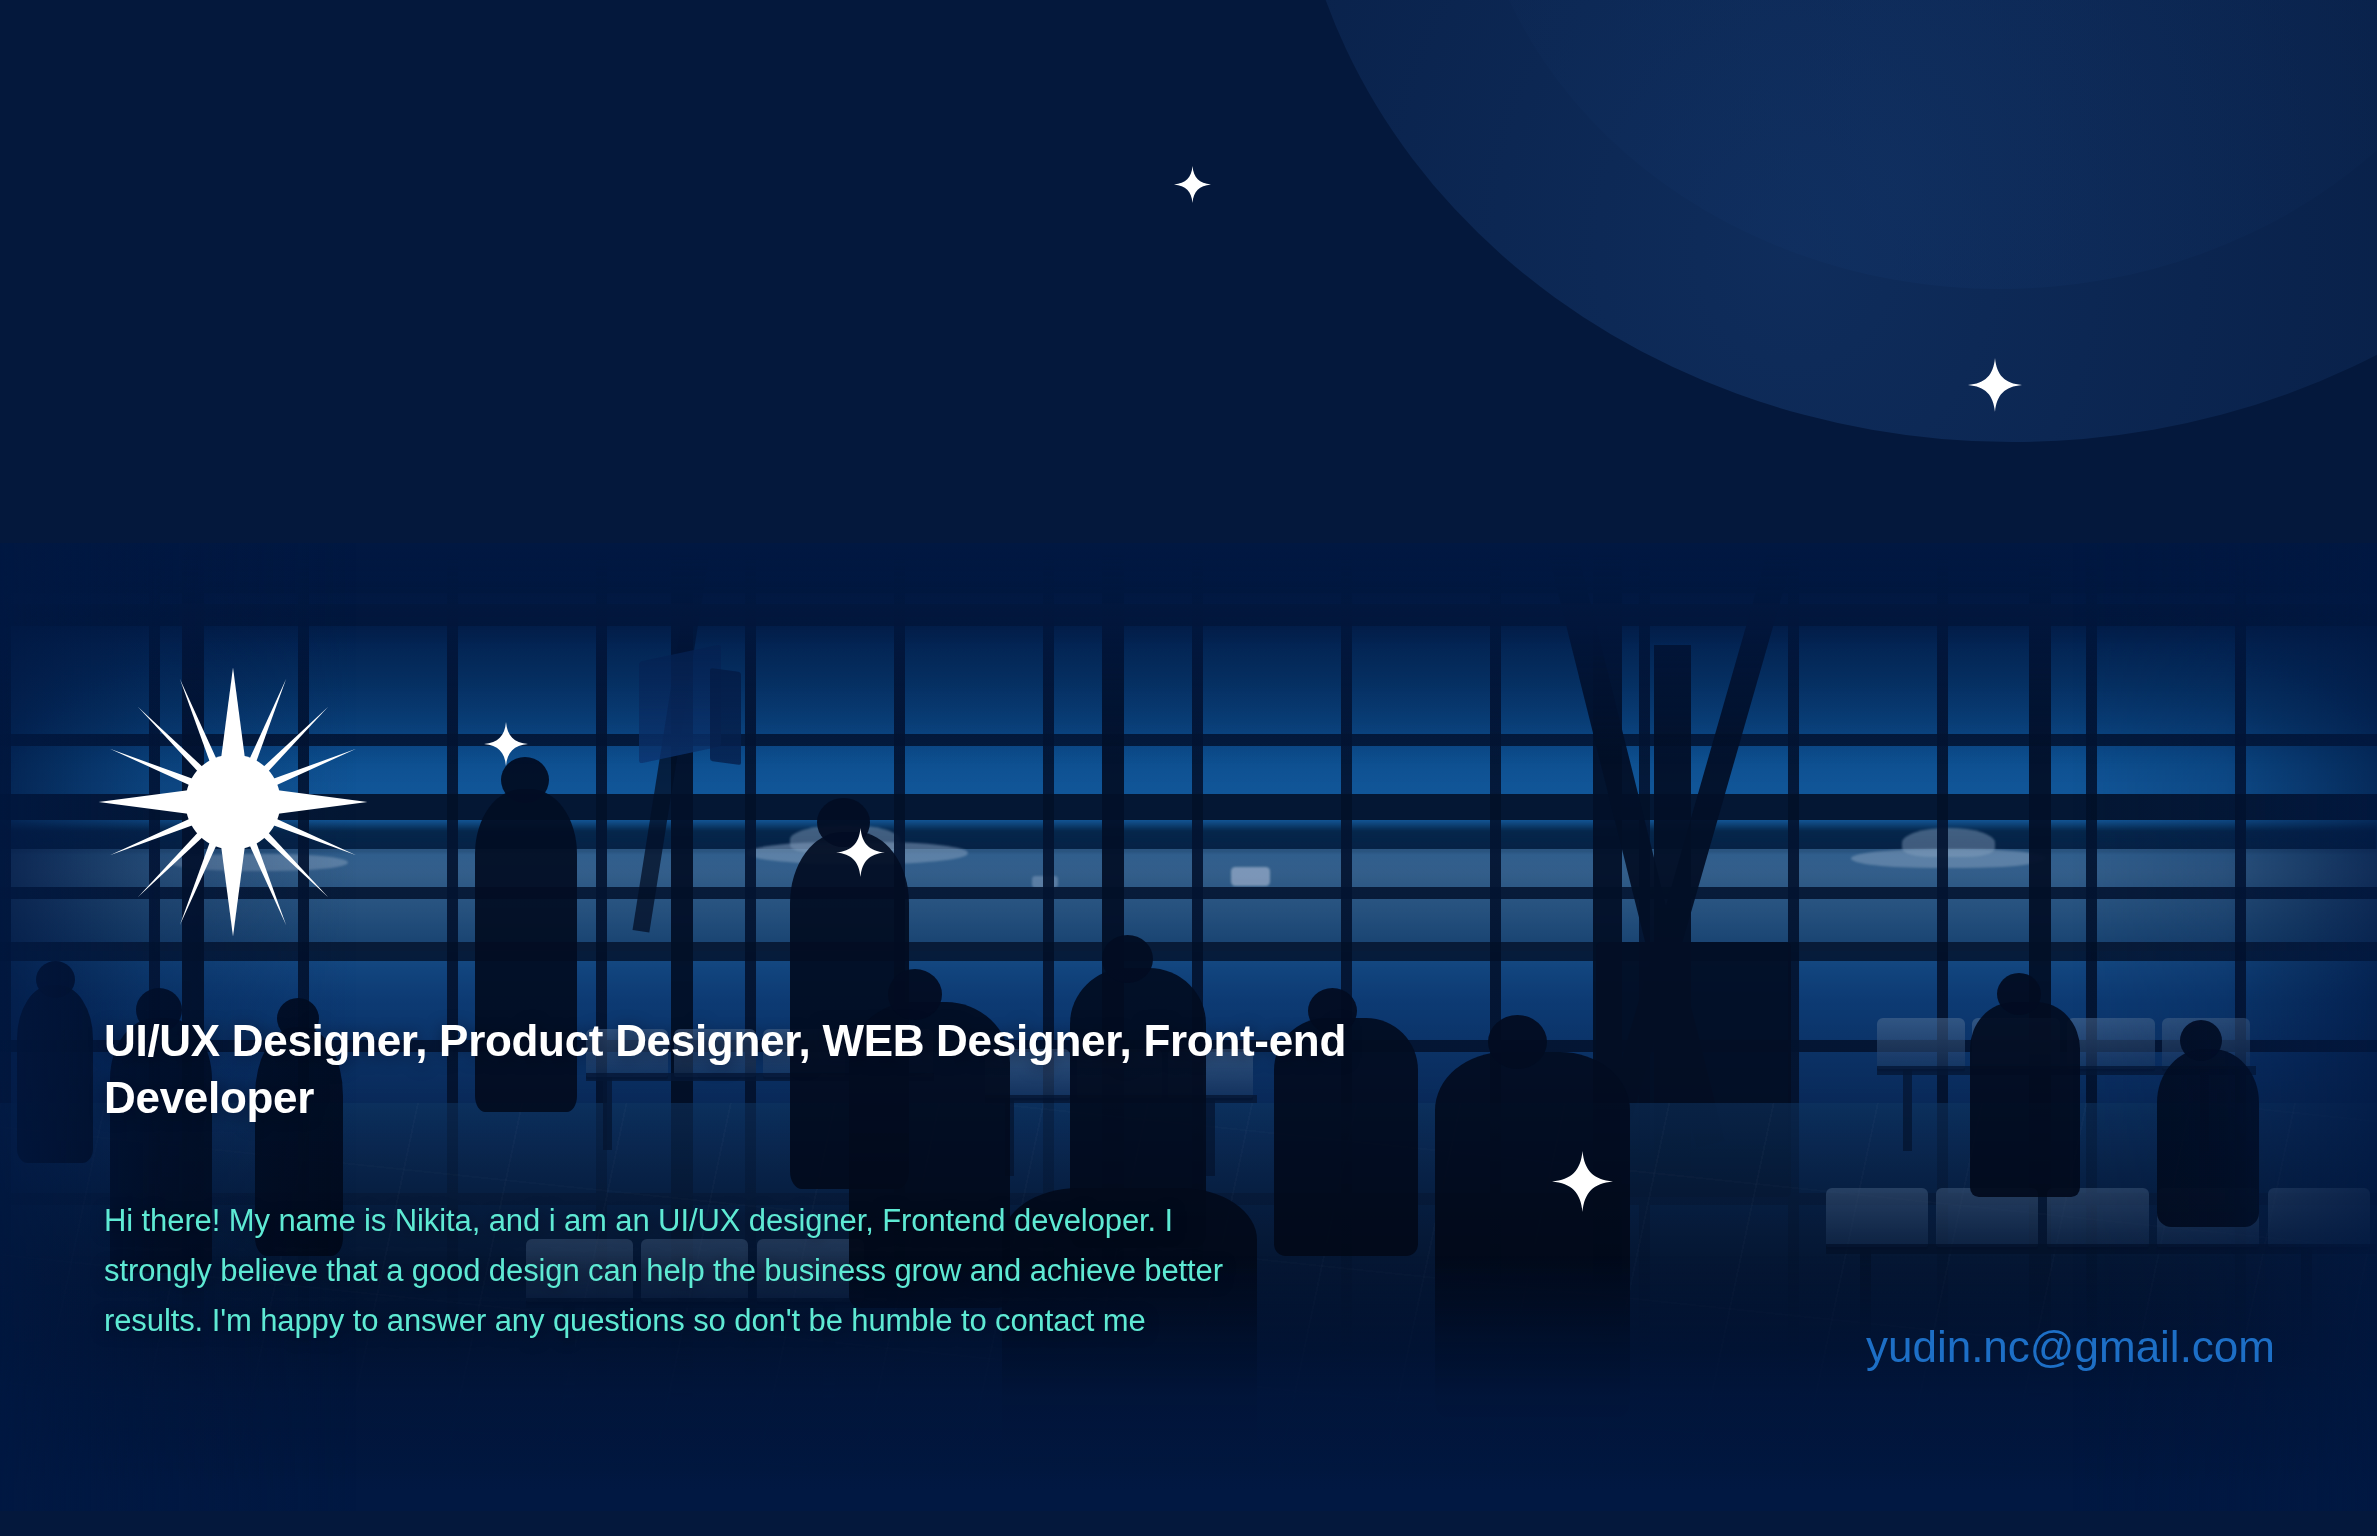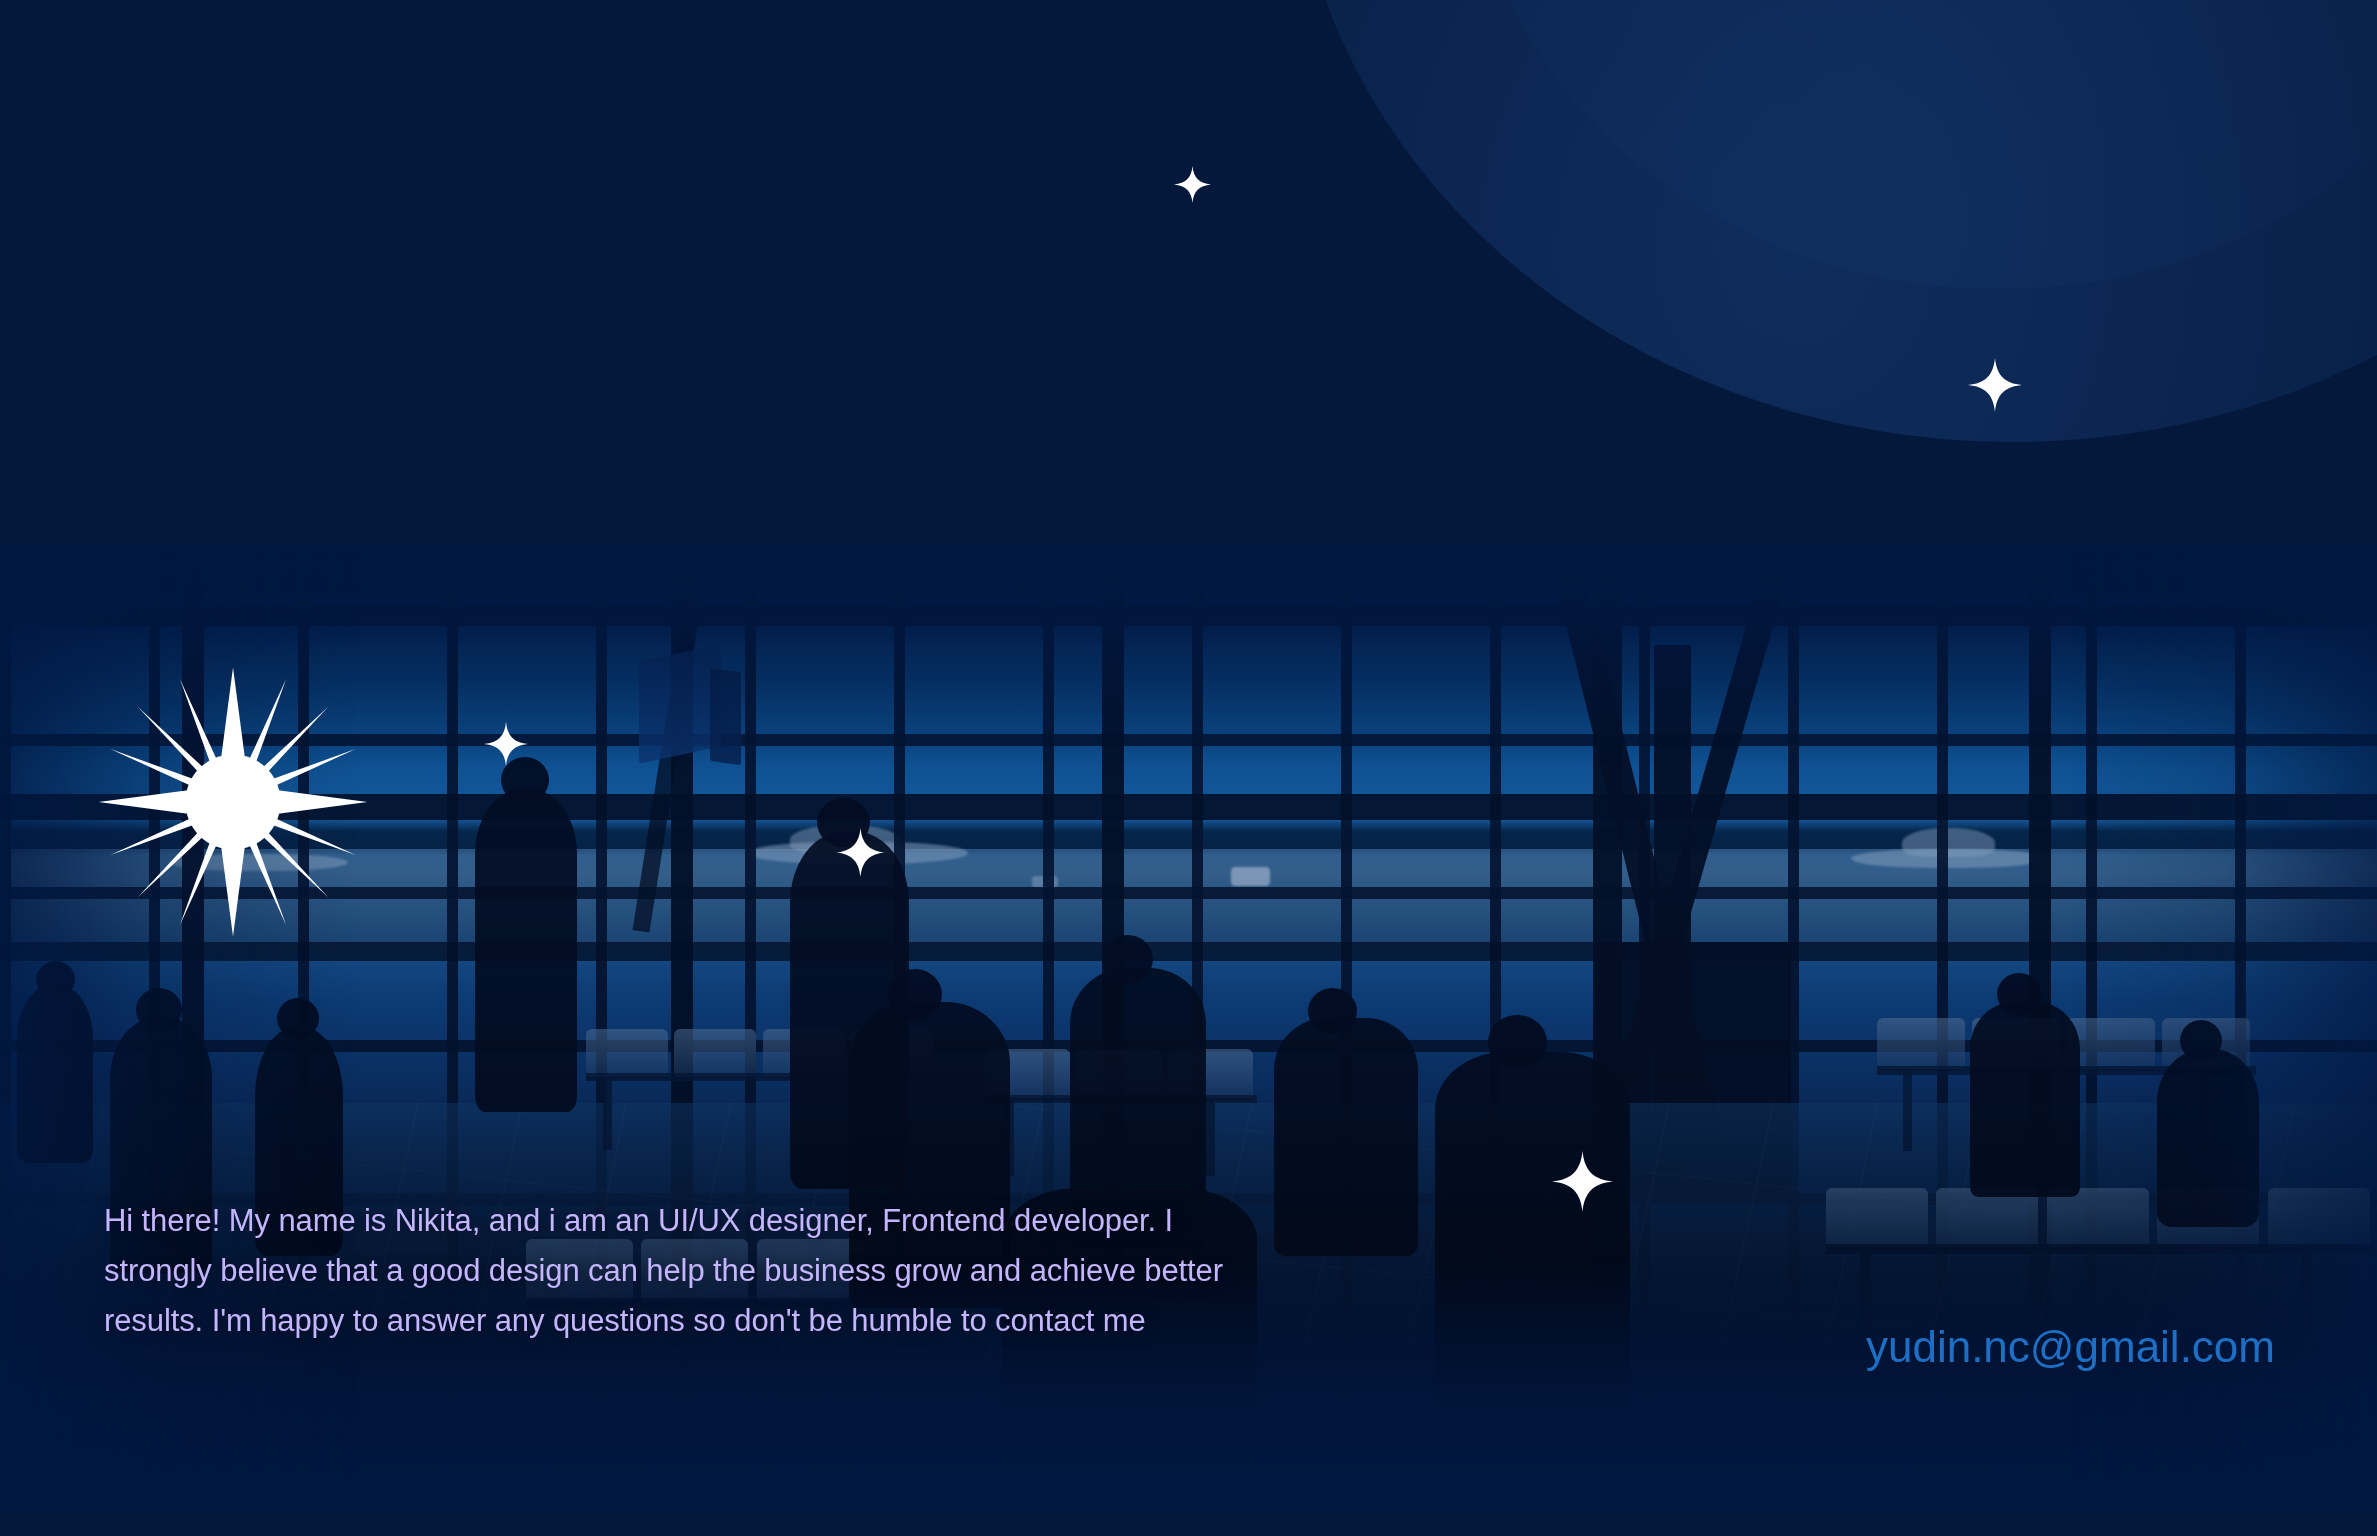--- a/index.html
+++ b/index.html
@@ -213,21 +213,21 @@
     font-weight:700;
     letter-spacing:-0.3px;
     z-index:30;
     text-shadow:0 1.7px 15.3px rgba(2,12,32,.55);
   }
 
   .bio {
     position:absolute;
     left:104px; top:1196px;
     width:1146px;
-    color:#c4b5fd;
+    color:#5eead4;
     font-size:31px;
     line-height:1.62;
     font-weight:400;
     letter-spacing:-0.1px;
     z-index:30;
     text-shadow:0 1.7px 13.6px rgba(2,12,32,.6);
   }
 
   .contact {
     position:absolute;
@@ -387,20 +387,21 @@
     <div class="fade-top"></div>
     <div class="fade-bottom"></div>
     <div class="fade-left"></div>
     <div class="fade-right"></div>
   </div>
 
   <div class="corner-arc"></div>
   <div class="corner-arc2"></div>
 
 
+  <div class="role">UI/UX Designer, Product Designer, WEB Designer, Front-end Developer</div>
 
   <div class="bio">Hi there! My name is Nikita, and i am an UI/UX designer, Frontend developer. I strongly believe that a good design can help the business grow and achieve better results. I'm happy to answer any questions so don't be humble to contact me</div>
 
   <div class="contact">
     <a class="email" href="#">yudin.nc@gmail.com</a>
   </div>
 
   <div class="spark" style="left:93px;top:662px;">
     <svg width="280" height="280" viewBox="0 0 100 100">
       <g fill="#ffffff">

